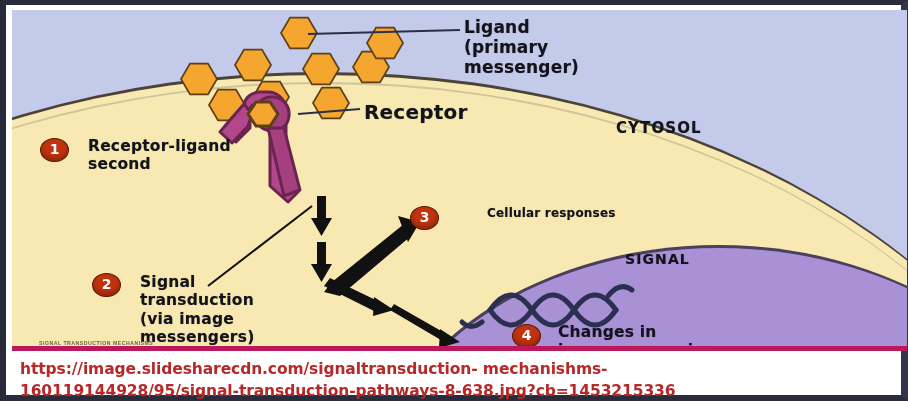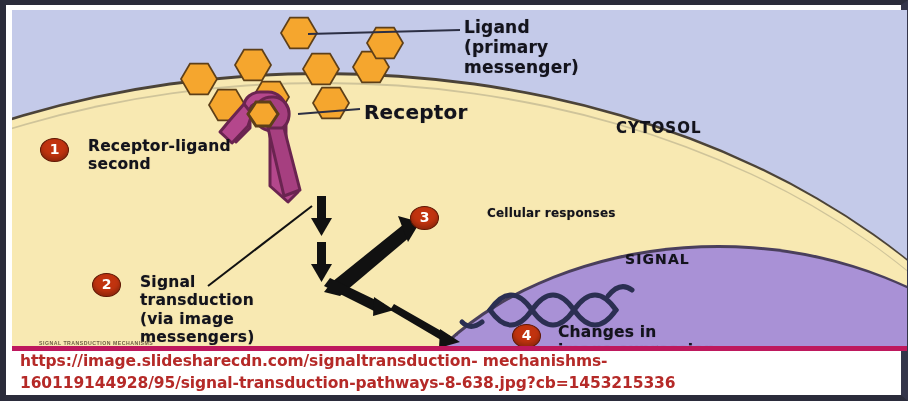--- a/index.html
+++ b/index.html
@@ -149,21 +149,21 @@
     letter-spacing: 0.5px;
     color: #6e6044;
     font-family: "Liberation Sans", sans-serif;
     font-weight: bold;
   }
 
   
   #caption {
     position: absolute;
     left: 14px;
-    top: 345px;
+    top: 353px;
     width: 860px;
     color: #b52a28;
     font-family: "DejaVu Sans", sans-serif;
     font-weight: bold;
     font-size: 15.5px;
     line-height: 1.42;
     letter-spacing: -0.1px;
   }
   #caption span { display: block; }
 

